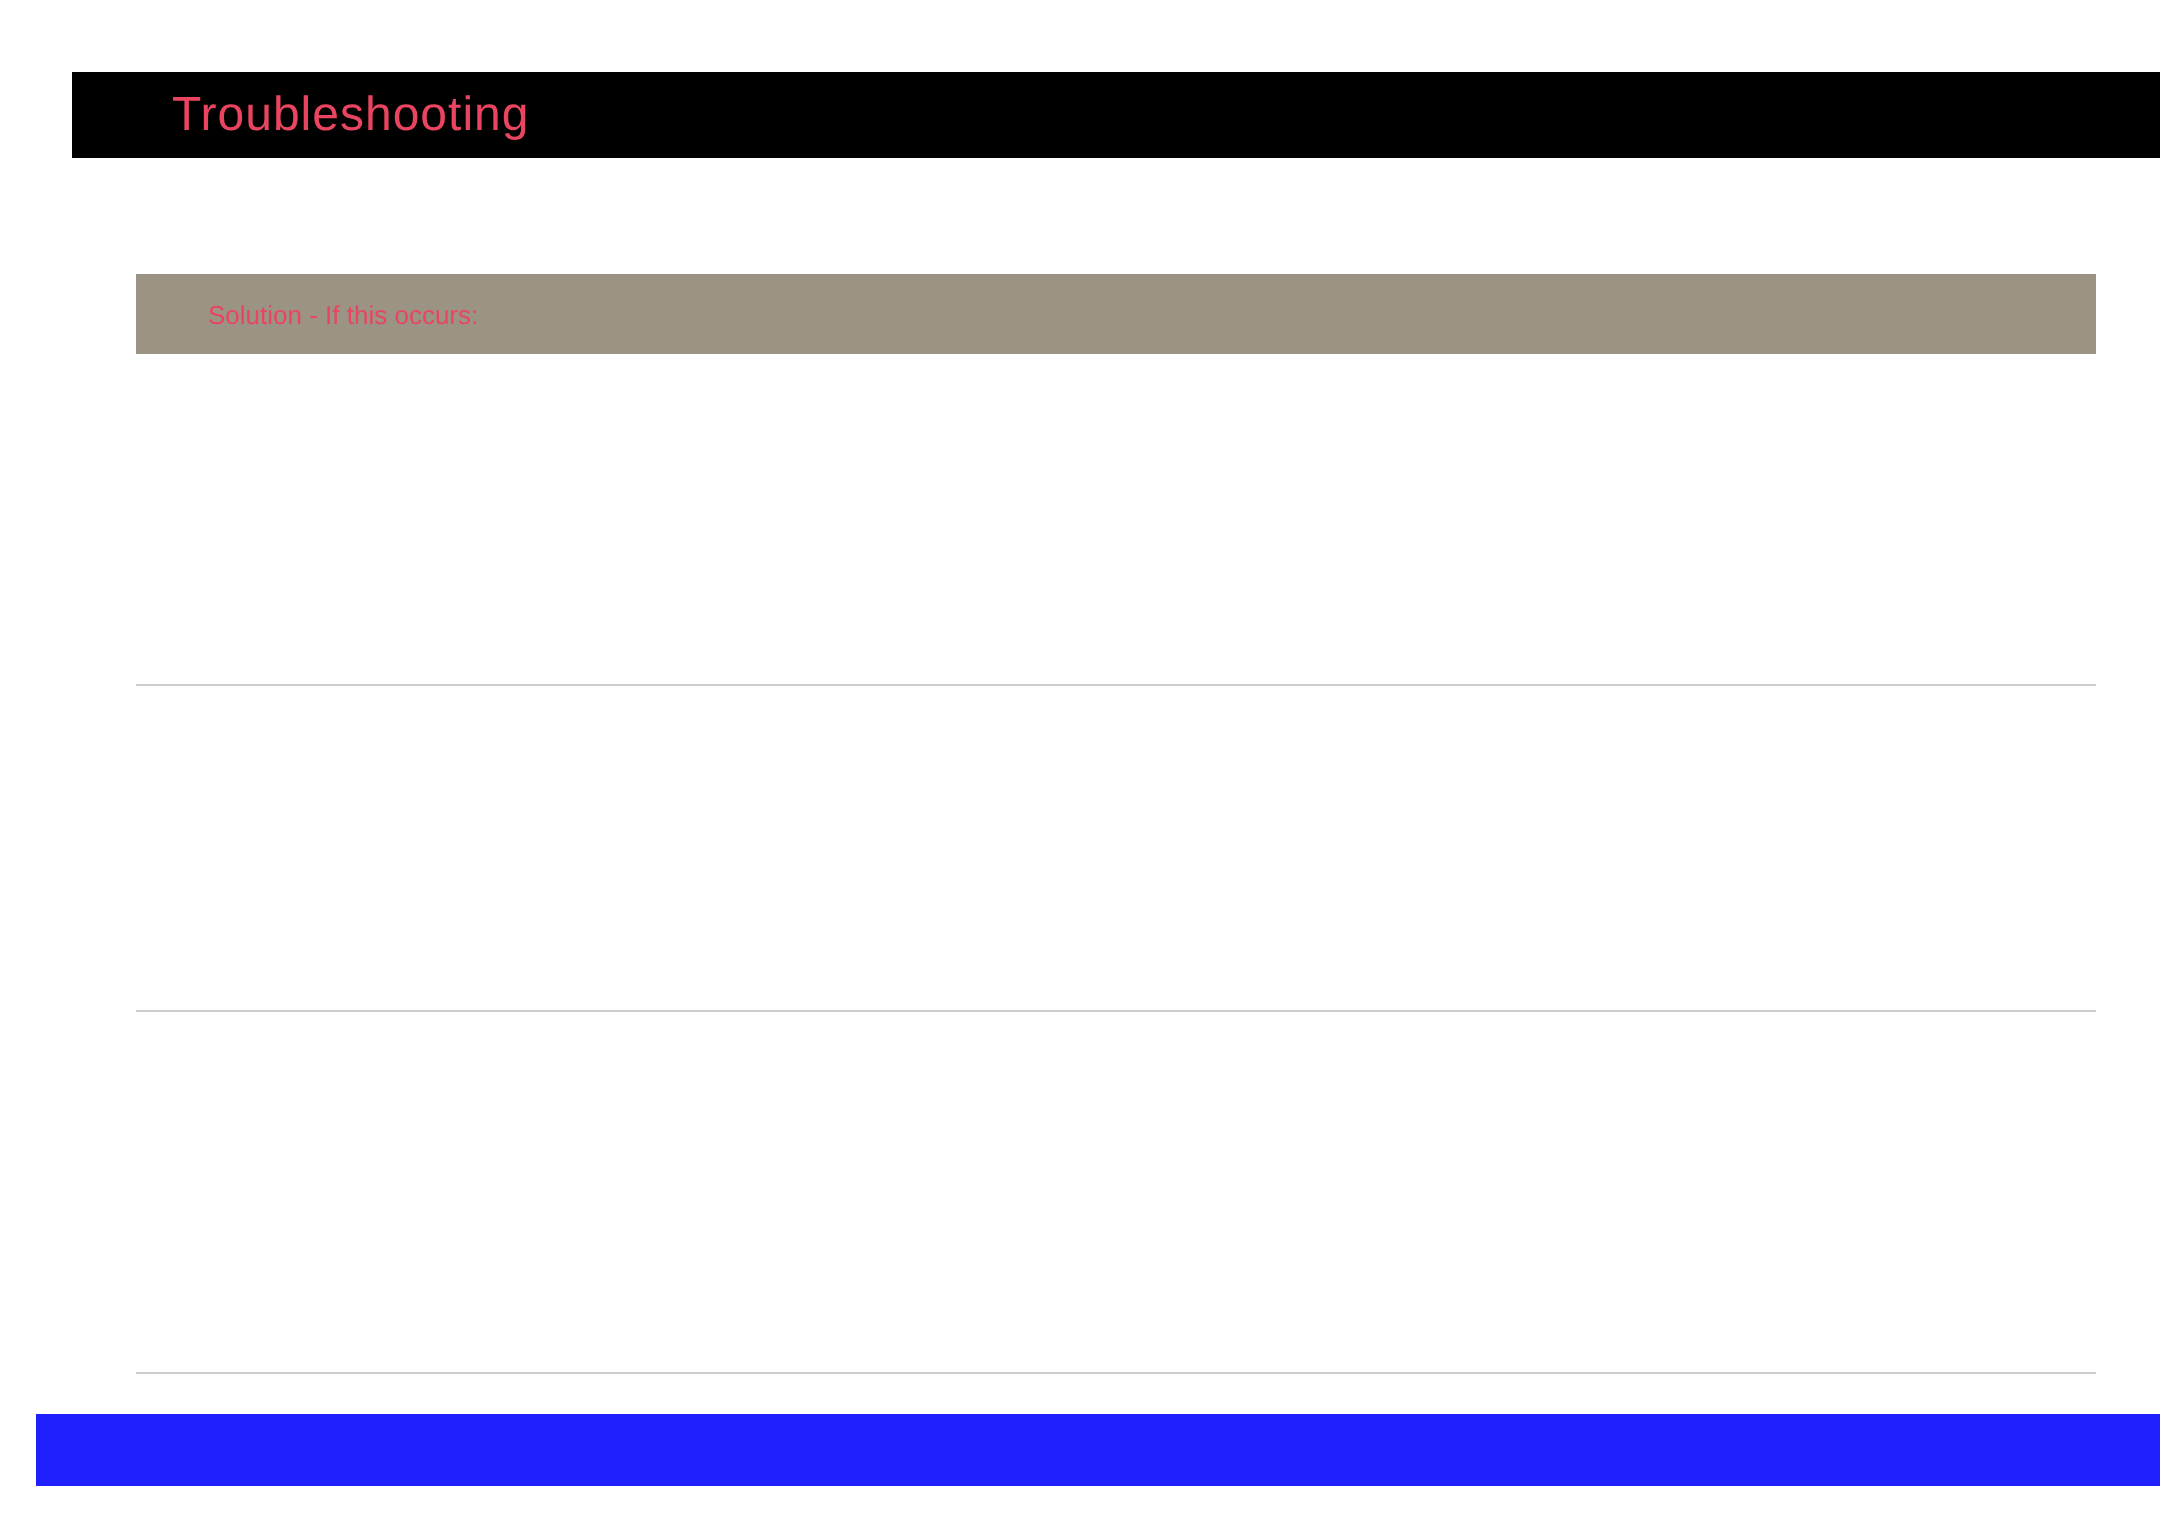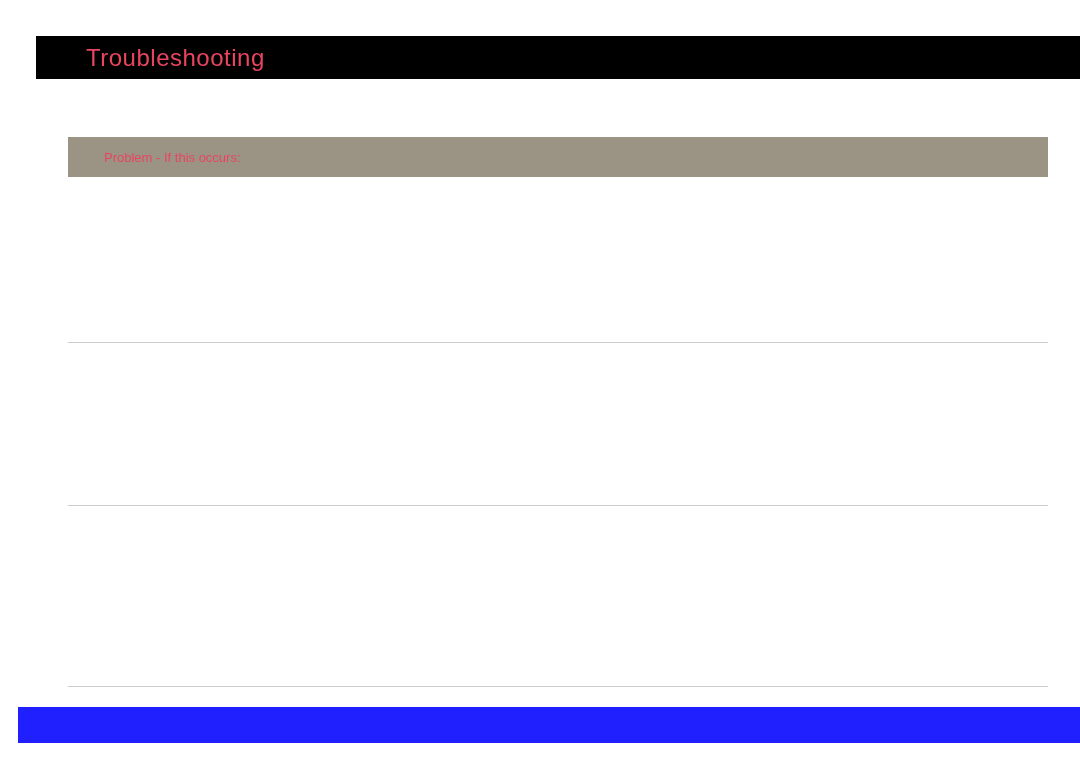--- a/index.html
+++ b/index.html
@@ -71,20 +71,20 @@
   </style>
 </head>
 <body>
 
 <div class="header-bar">
   <span class="header-title">Troubleshooting</span>
 </div>
 
 <div class="content-area">
   <div class="table-header-row">
-    <span class="table-header-problem">Problem - If this occurs:</span>
+    <span class="table-header-problem">Solution - If this occurs:</span>
   </div>
   <div class="table-row"></div>
   <div class="table-row"></div>
   <div class="table-row"></div>
 </div>
 
 <div class="bottom-line"></div>
 
 </body></html>

